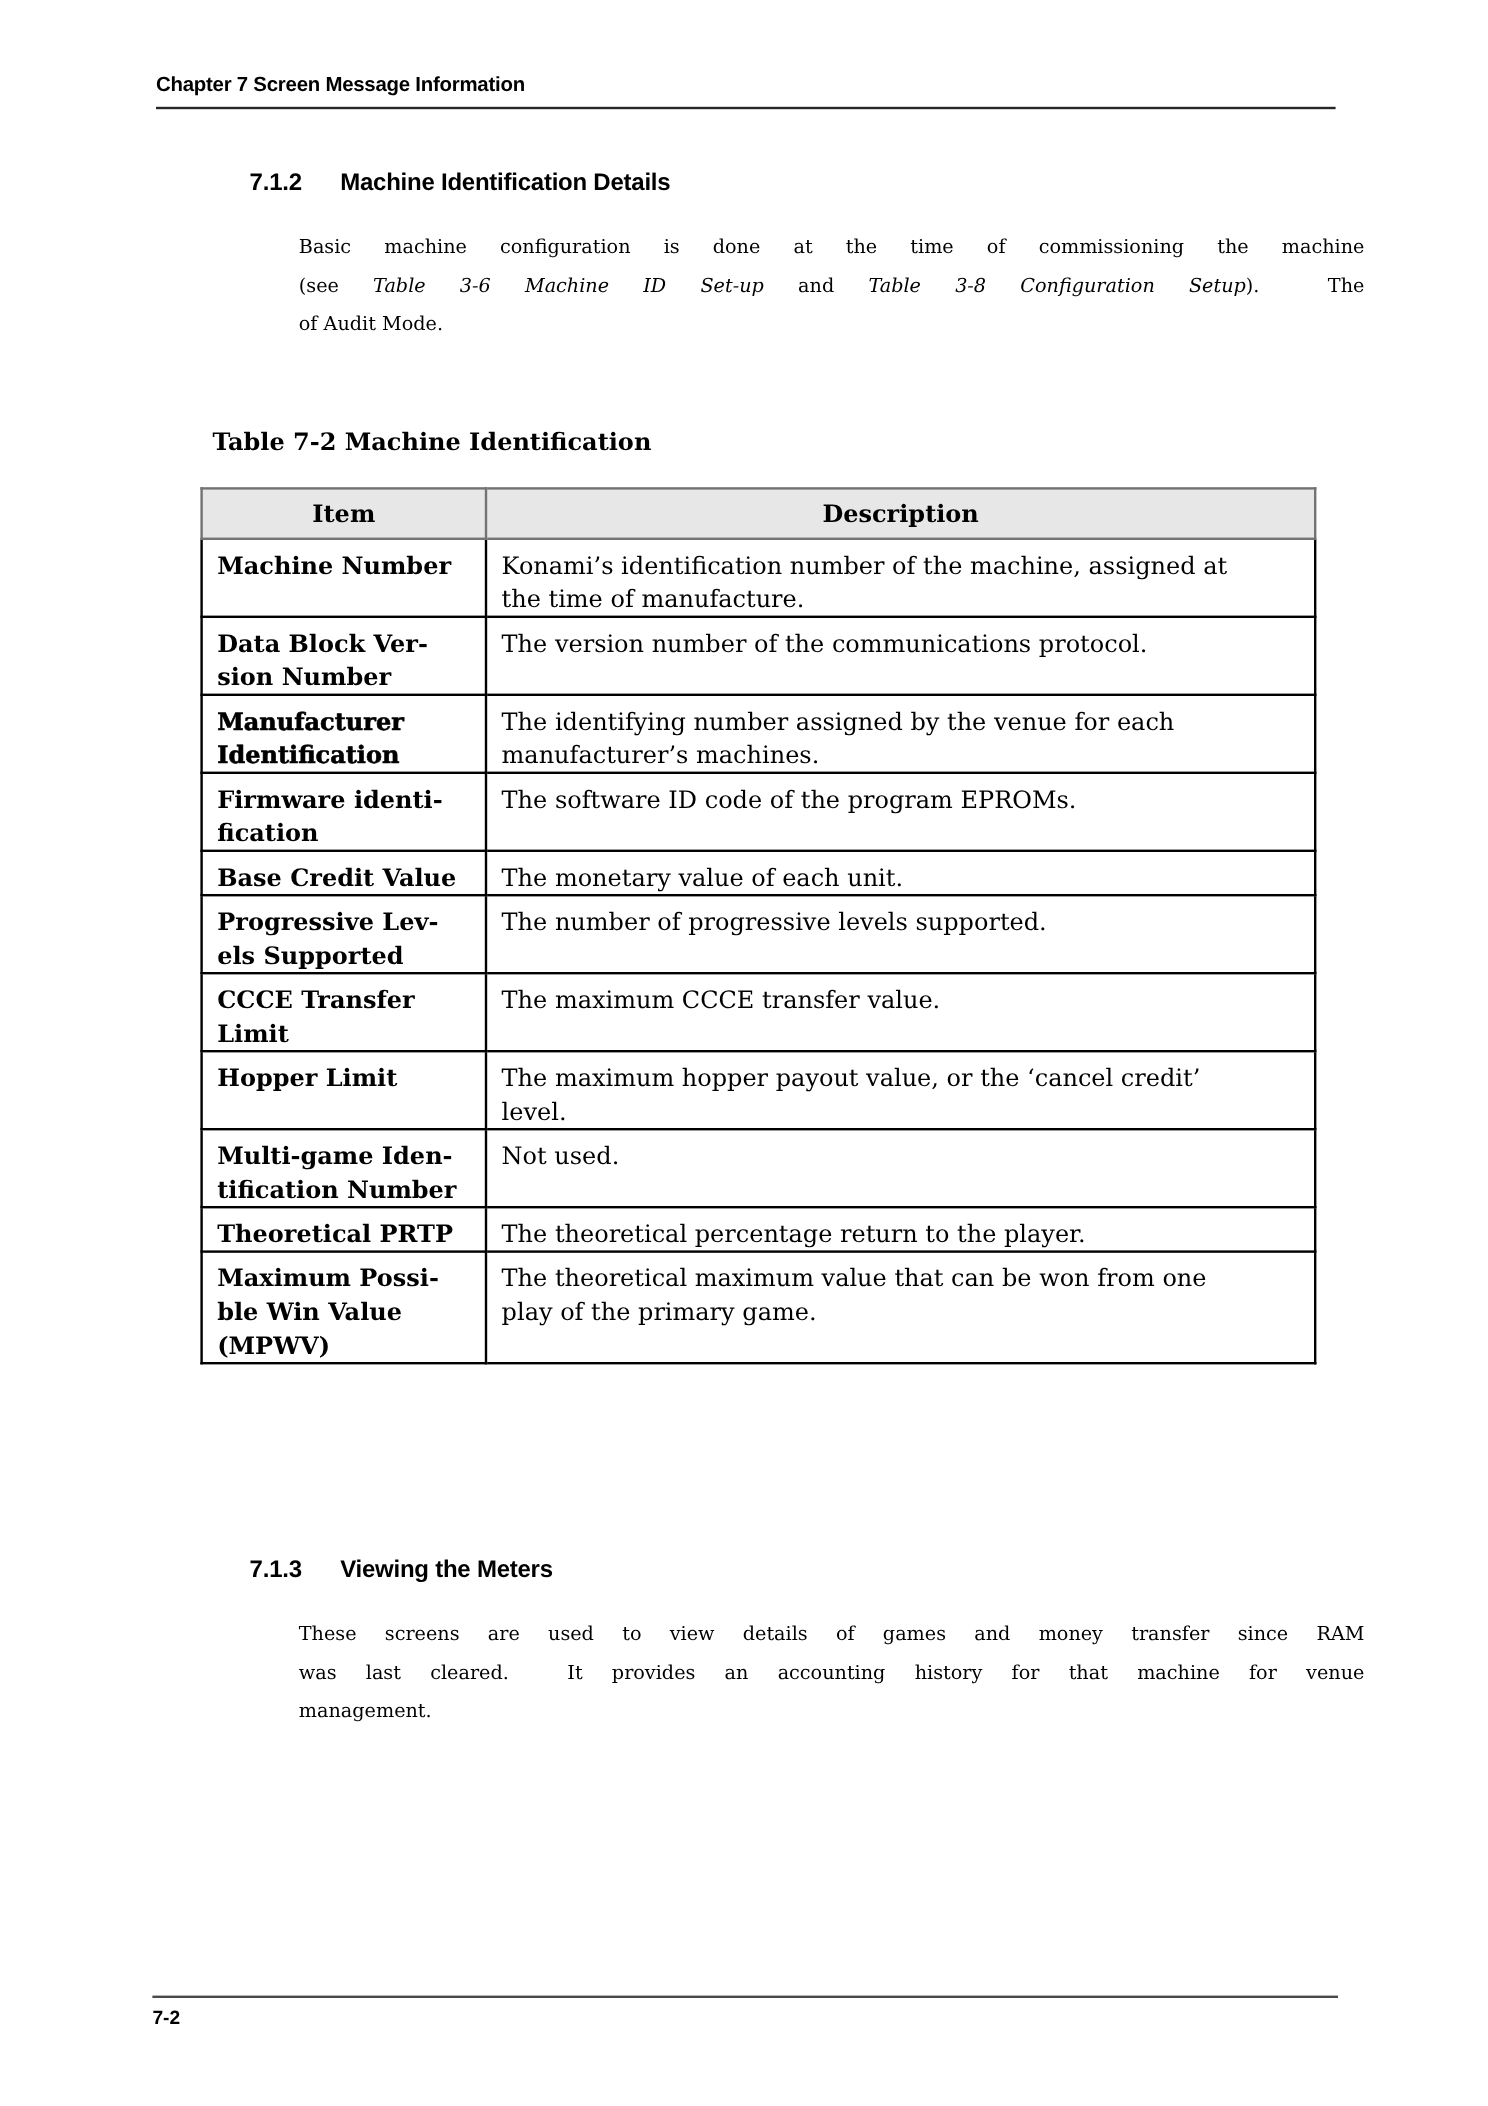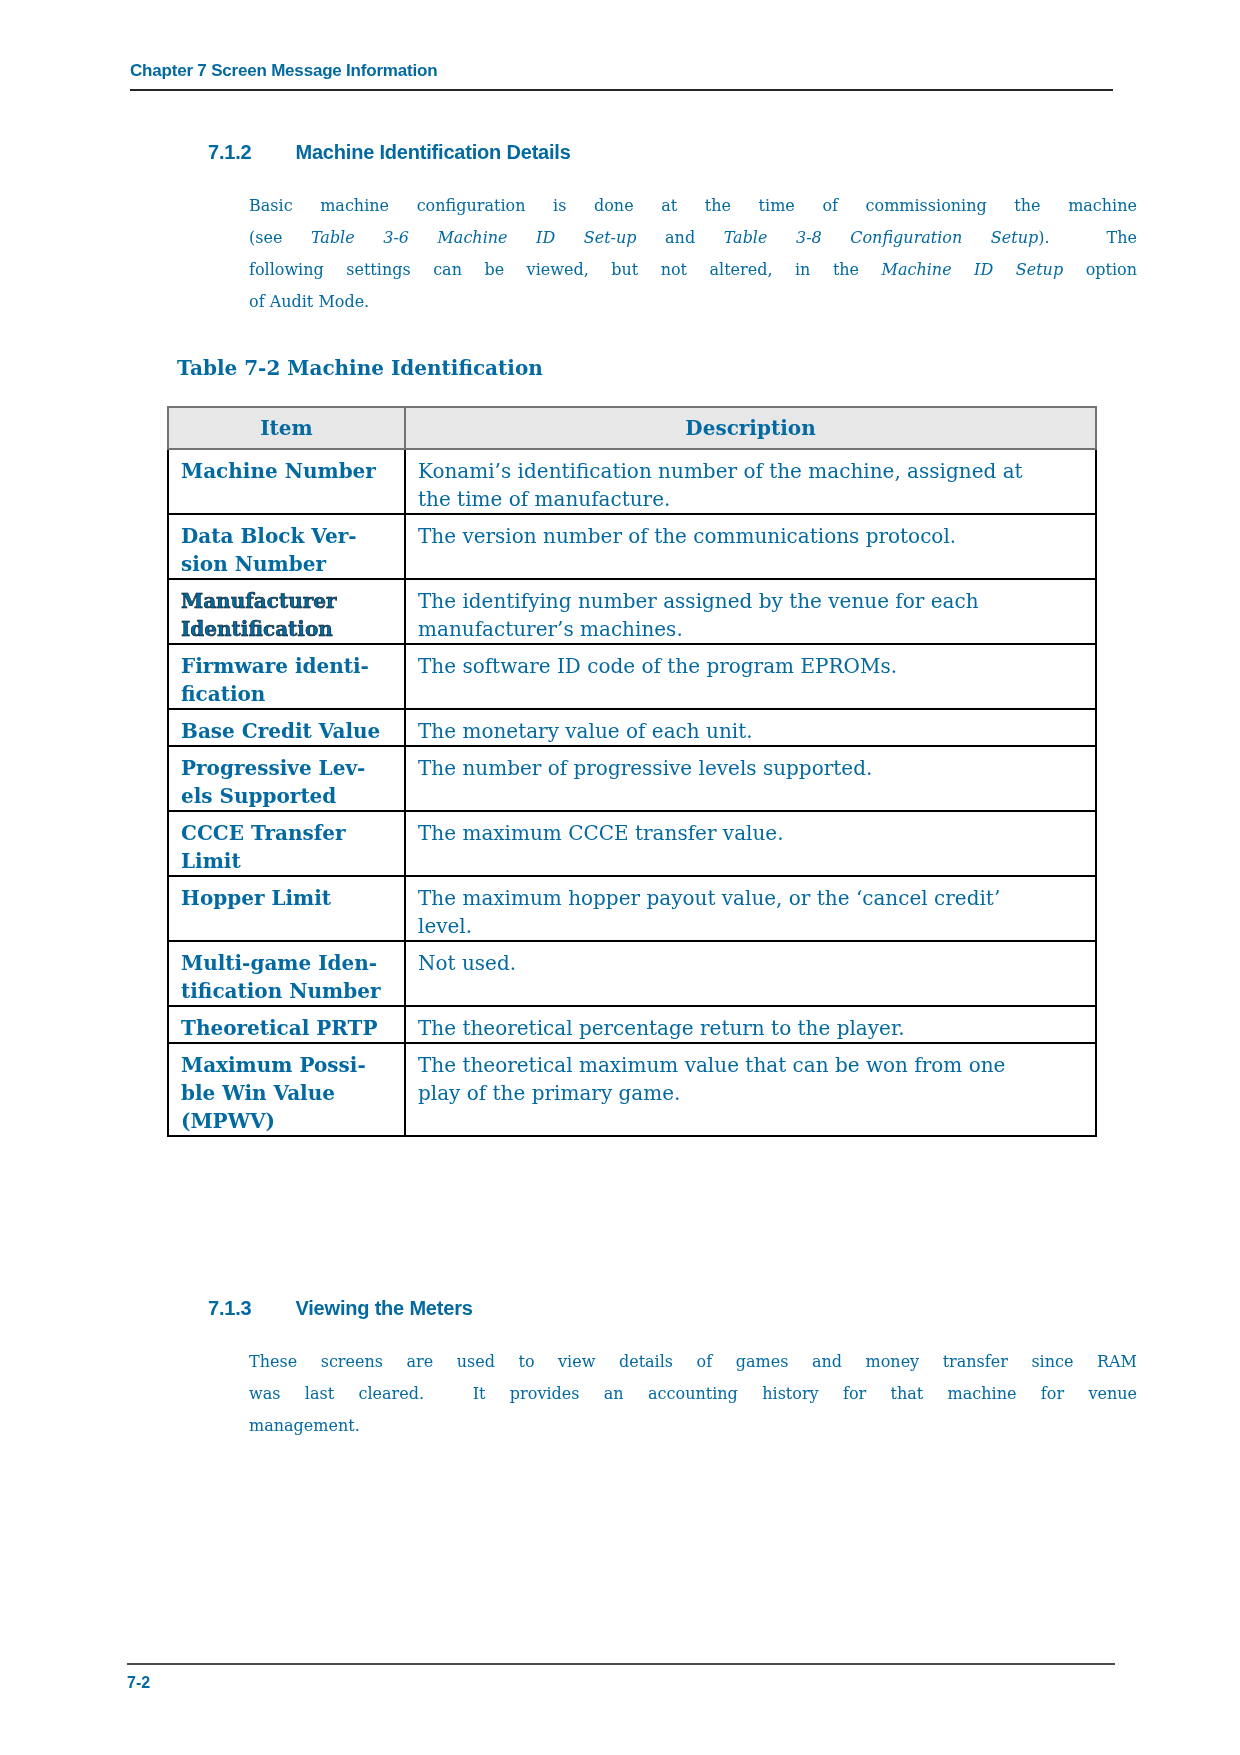--- a/index.html
+++ b/index.html
@@ -1,41 +1,41 @@
 <!DOCTYPE html>
 <html><head>
 <meta charset="utf-8">
 <style>
   html, body { margin: 0; padding: 0; background: #ffffff; }
   .page {
     position: relative;
     width: 1240px;
     height: 1755px;
     background: #ffffff;
-    color: #0369a1;
+    color: #000000;
     font-family: "DejaVu Serif", serif;
     overflow: hidden;
   }
 
   
   .running-header { position: absolute; top: 61px; left: 130px; width: 983px; }
   .rh-title {
     font-family: "Liberation Sans", sans-serif;
     font-weight: bold;
     font-size: 17px;
     letter-spacing: -0.2px;
   }
   .rh-rule { margin-top: 8px; height: 0; border-top: 2px solid #262626; }
 
   
   .sec-heading {
     position: absolute;
     left: 208px;
     display: flex;
-    gap: 44px;
+    gap: 32px;
     font-family: "Liberation Sans", sans-serif;
     font-weight: bold;
     font-size: 20px;
     letter-spacing: -0.2px;
     white-space: nowrap;
   }
   #sec1-heading { top: 141px; }
   #sec2-heading { top: 1297px; }
 
   
@@ -105,21 +105,20 @@
   </div>
 
   <div class="sec-heading" id="sec1-heading">
     <span>7.1.2</span>
     <span>Machine Identification Details</span>
   </div>
 
   <div class="paragraph" id="sec1-para">
       <div class="pline">Basic machine configuration is done at the time of commissioning the machine</div>
       <div class="pline">(see <i>Table 3-6 Machine ID Set-up</i> and <i>Table 3-8 Configuration Setup</i>).&nbsp; The</div>
-      <div class="pline">following settings can be viewed, but not altered, in the <i>Machine ID Setup</i> option</div>
       <div class="pline last">of Audit Mode.</div>
     </div>
 
   <div class="table-caption">Table 7-2 Machine Identification</div>
 
   <table class="id-table">
     <colgroup>
       <col class="c1">
       <col class="c2">
     </colgroup>

